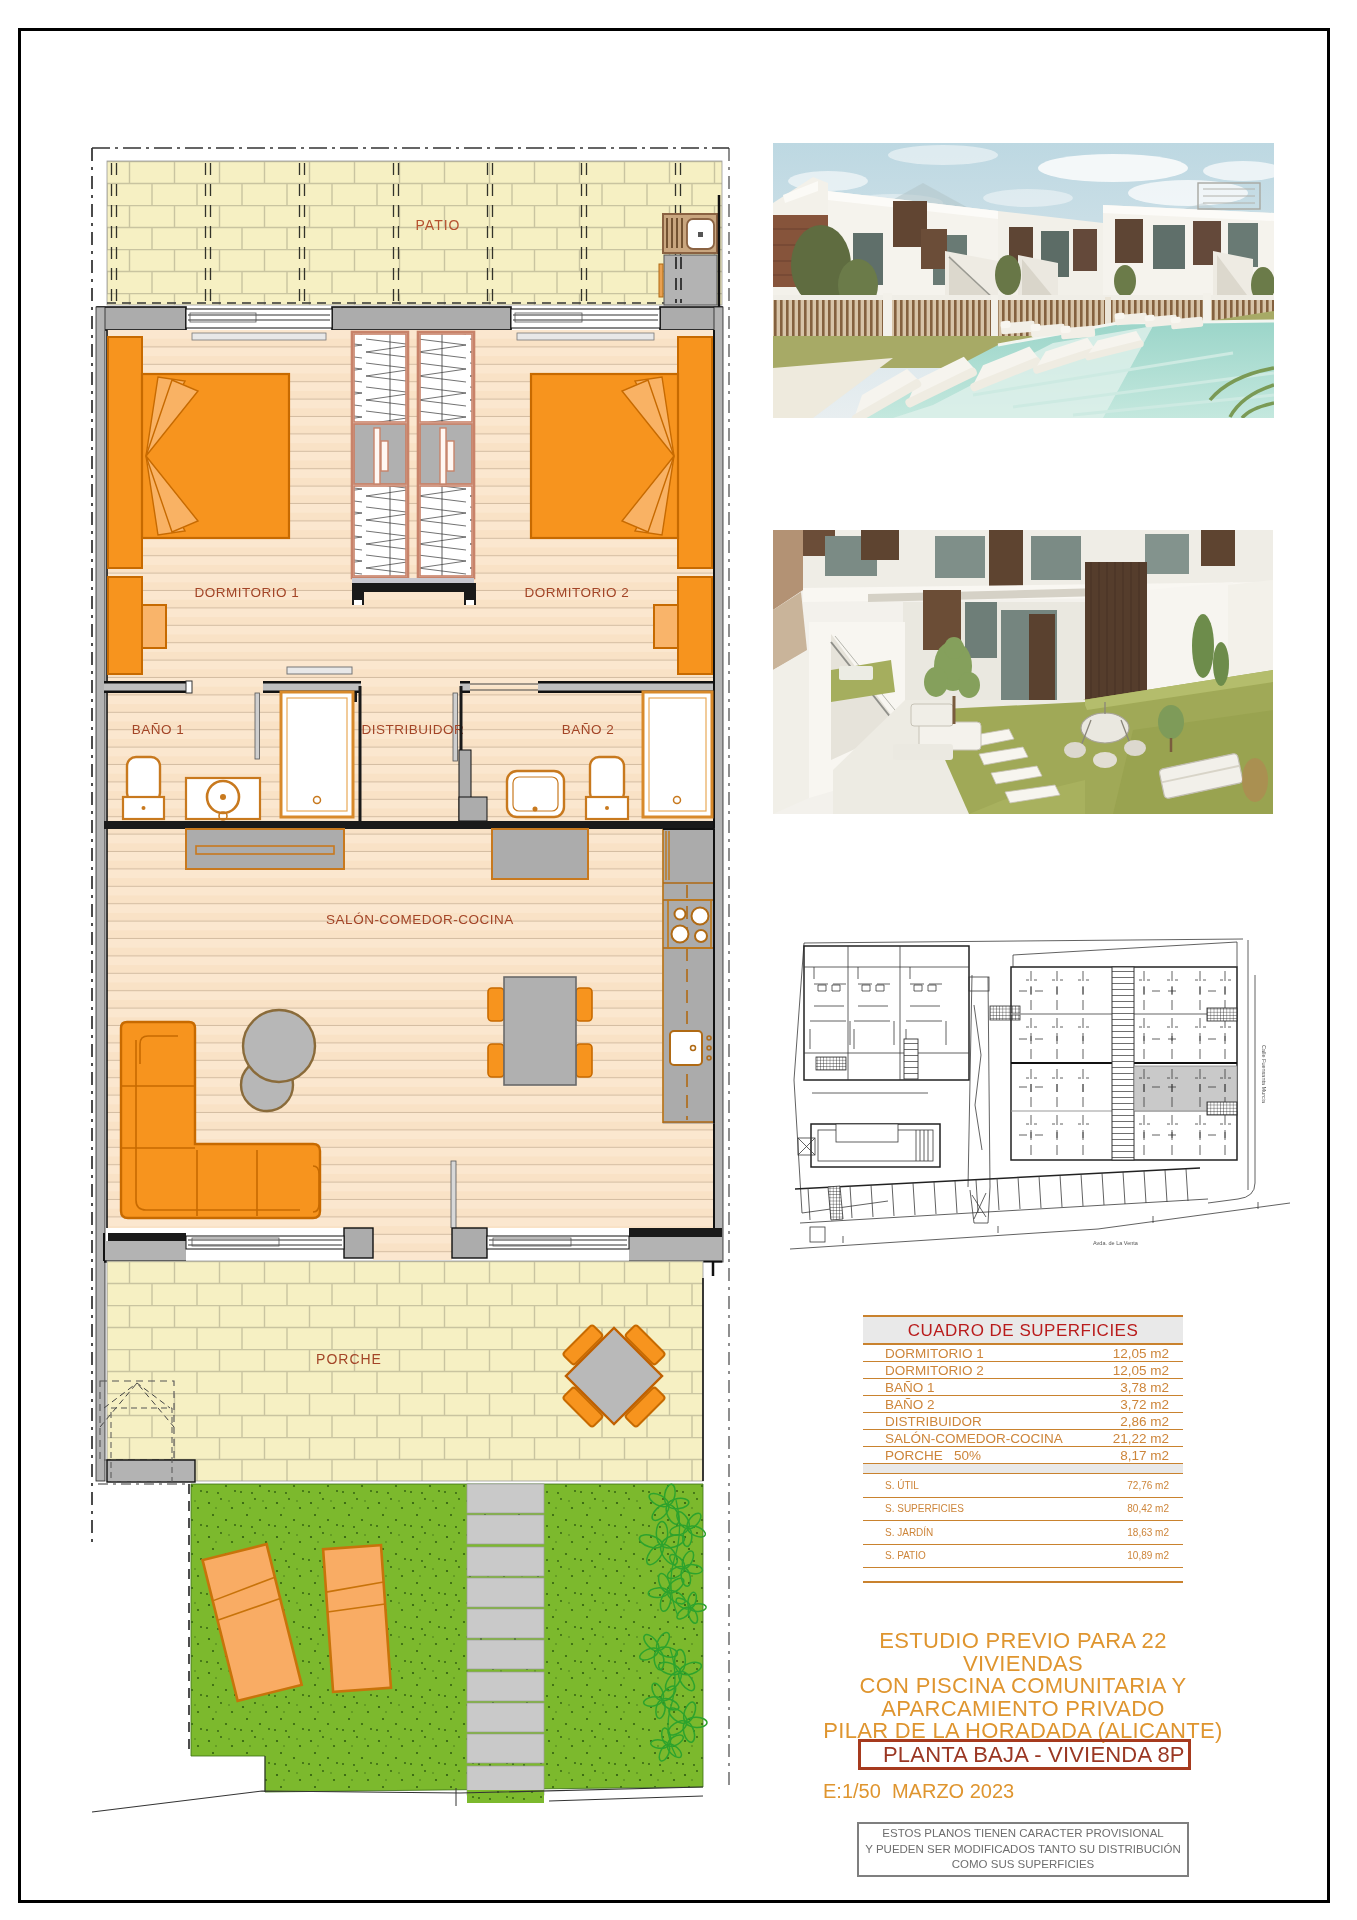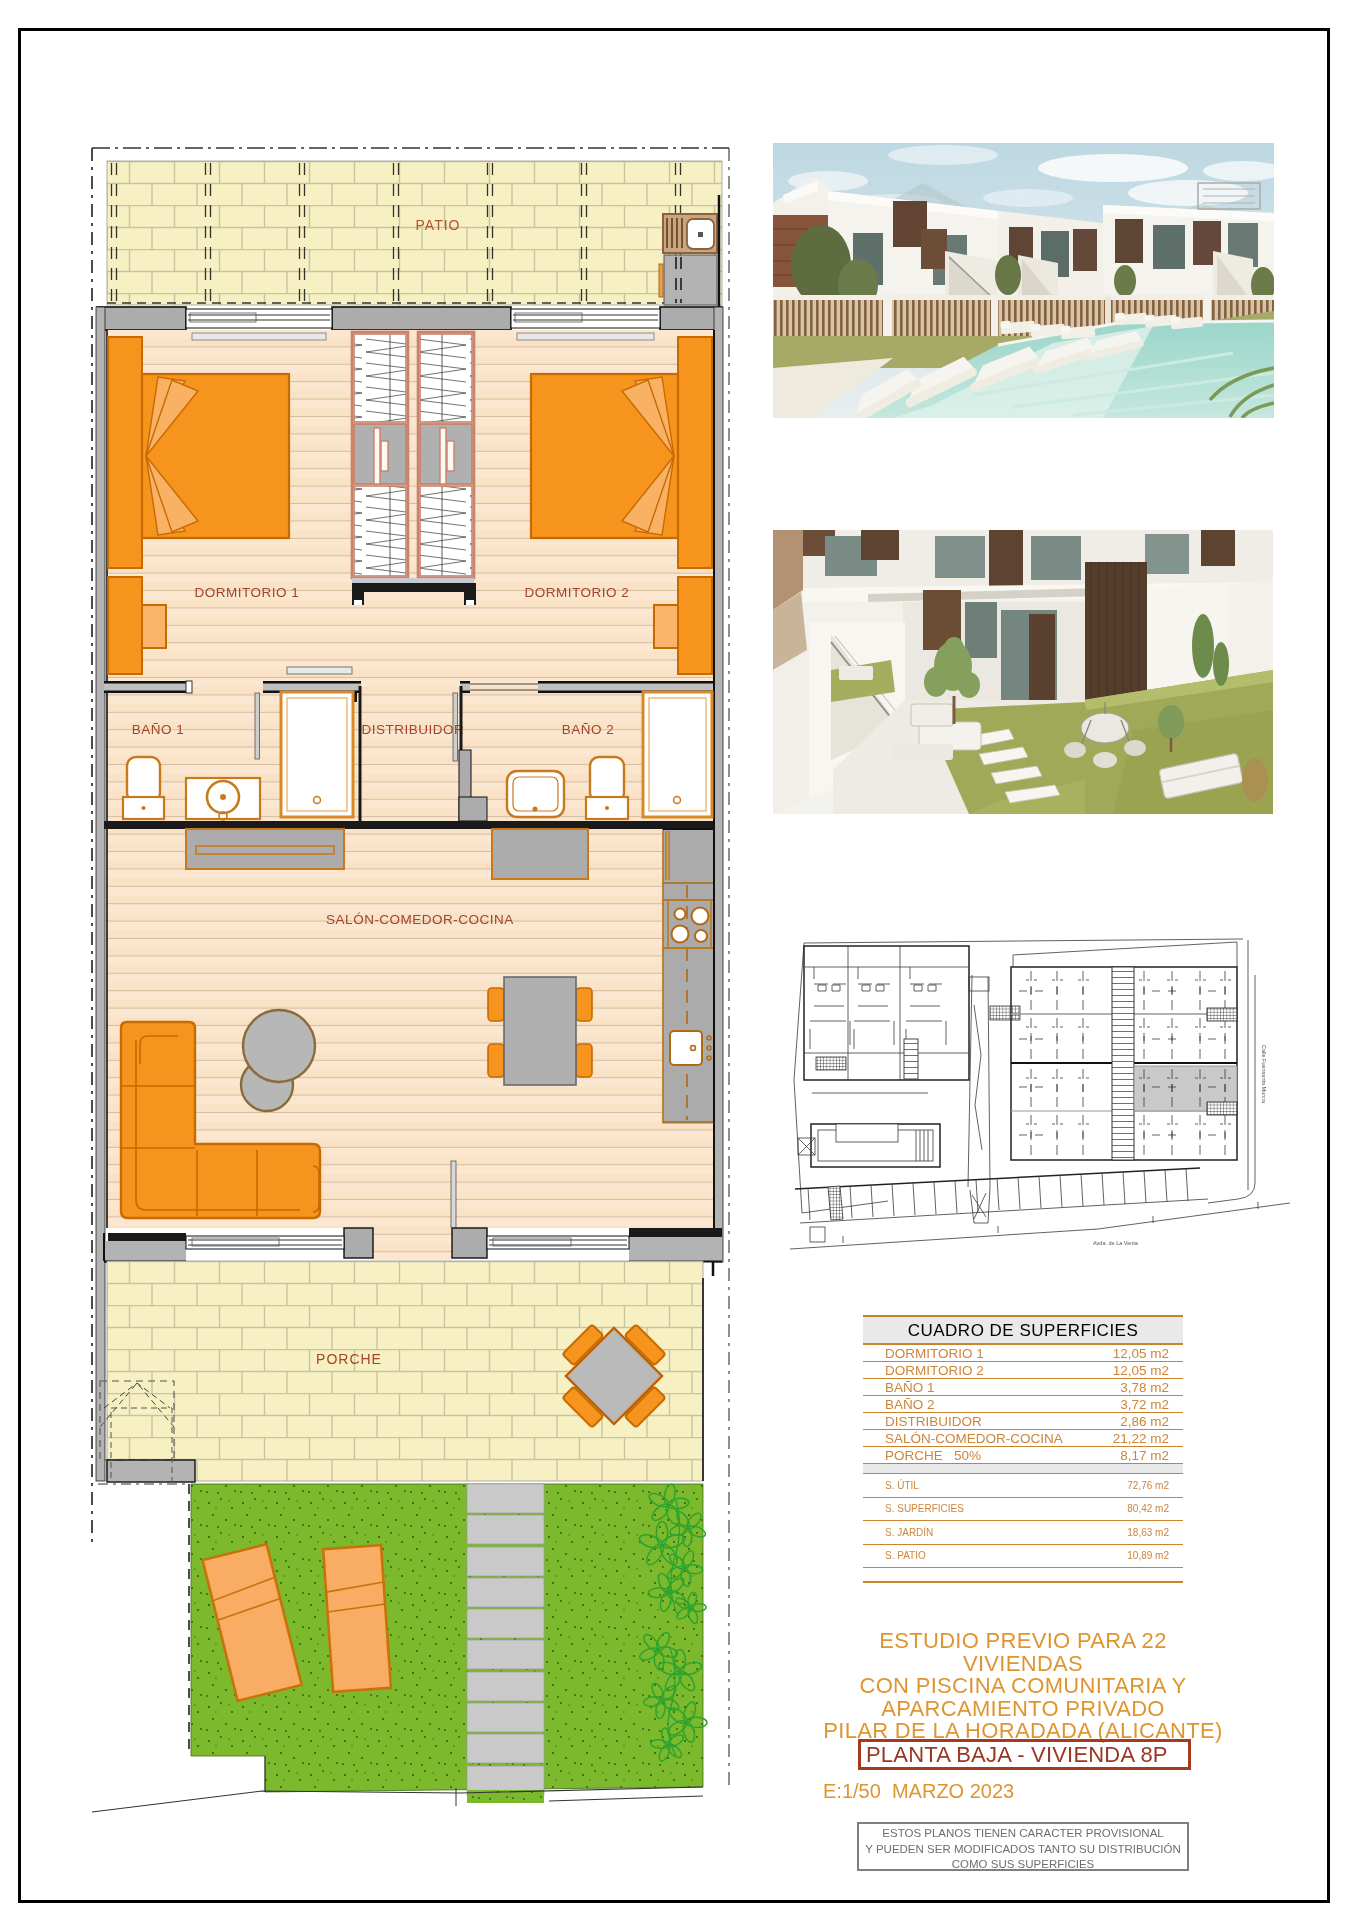--- a/index.html
+++ b/index.html
@@ -1,26 +1,26 @@
 <!DOCTYPE html>
 <html><head><meta charset="utf-8"><style>
 *{margin:0;padding:0;box-sizing:border-box}
 html,body{width:1357px;height:1920px;background:#fff;font-family:"Liberation Sans",sans-serif;position:relative;overflow:hidden}
 svg text{font-family:"Liberation Sans",sans-serif}
 .frame{position:absolute;left:18px;top:28px;width:1312px;height:1875px;border:3px solid #000}
 .tbl{position:absolute;left:863px;top:1315px;width:320px;border-top:2px solid #c9822e;border-bottom:2px solid #c9822e}
-.thead{height:28px;background:#e9e9e9;border-bottom:2px solid #c9822e;color:#000000;font-size:17px;text-align:center;line-height:28px;letter-spacing:0.5px}
+.thead{height:28px;background:#e9e9e9;border-bottom:2px solid #c9822e;color:#b91c1c;font-size:17px;text-align:center;line-height:28px;letter-spacing:0.5px}
 .tra{height:17px;border-bottom:1.5px solid #c9822e;display:flex;justify-content:space-between;align-items:center;color:#cd853a;font-size:13.5px;padding:0 14px 0 22px}
 .tsep{height:10px;background:#e9e9e9;border-bottom:1.5px solid #c9822e}
 .trb{height:23.5px;border-bottom:1.5px solid #c9822e;display:flex;justify-content:space-between;align-items:center;color:#cd853a;font-size:10px;padding:0 14px 0 22px}
 .trc{height:13px}
 .titles{position:absolute;left:823px;top:1630px;width:400px;text-align:center;color:#df952f;font-size:22px;line-height:22.5px;letter-spacing:0.3px}
-.pbox{position:absolute;left:858px;top:1739px;width:333px;height:31px;border:3.5px solid #a63a1e;color:#9a3723;font-size:22px;line-height:22px;display:flex;align-items:center;padding-left:5px;letter-spacing:0.2px}
+.pbox{position:absolute;left:858px;top:1739px;width:333px;height:31px;border:3.5px solid #a63a1e;color:#9a3723;font-size:22px;line-height:22px;display:flex;align-items:center;padding-left:22px;letter-spacing:0.2px}
 .escala{position:absolute;left:823px;top:1780px;width:400px;text-align:left;color:#df952f;font-size:20px}
-.disc{position:absolute;left:857px;top:1822px;width:332px;height:49px;border:2px solid #7f7f7f;color:#6e6e6e;font-size:11.5px;line-height:15.5px;text-align:center;padding-top:2px}
+.disc{position:absolute;left:857px;top:1822px;width:332px;height:55px;border:2px solid #7f7f7f;color:#6e6e6e;font-size:11.5px;line-height:15.5px;text-align:center;padding-top:2px}
 </style></head><body>
 <div class="frame"></div>
 <svg style="position:absolute;left:88px;top:140px" width="652" height="1680" viewBox="88 140 652 1680">
     <defs>
 <pattern id="brick" width="45" height="44" patternUnits="userSpaceOnUse" x="107" y="161">
  <rect width="45" height="44" fill="#f6f0c3"></rect>
  <path d="M0,0.5 H45 M0,22.5 H45 M22.5,0 V22 M0,22 V44 M45,22 V44" stroke="#c9c4a0" stroke-width="1.4" fill="none"></path>
 </pattern>
 <pattern id="floor" width="20" height="17.4" patternUnits="userSpaceOnUse" x="107" y="330">
  <rect width="20" height="17.4" fill="#f9e2c6"></rect>

